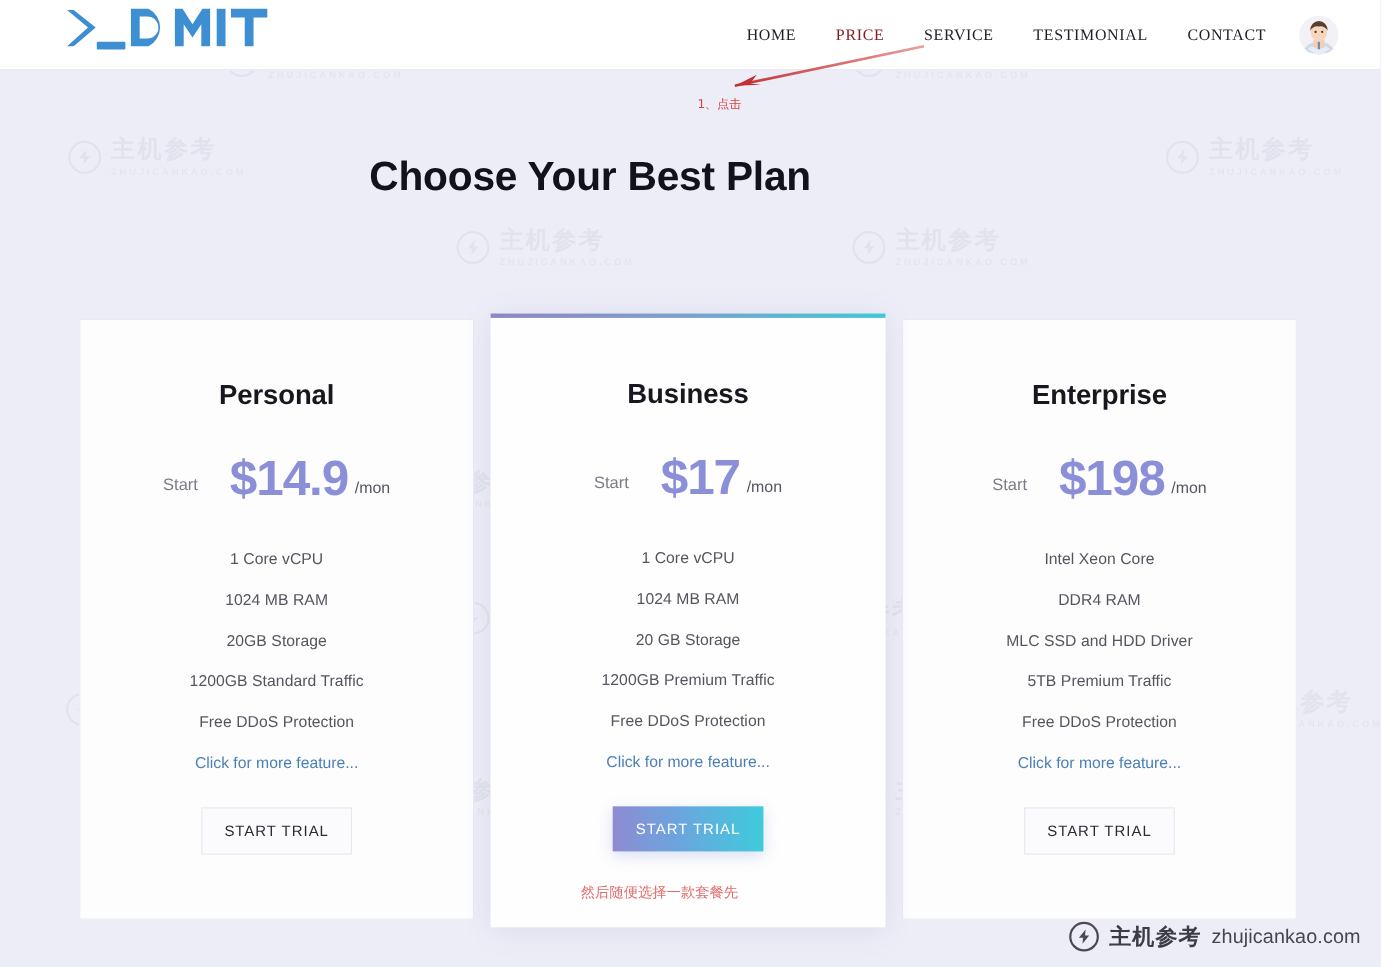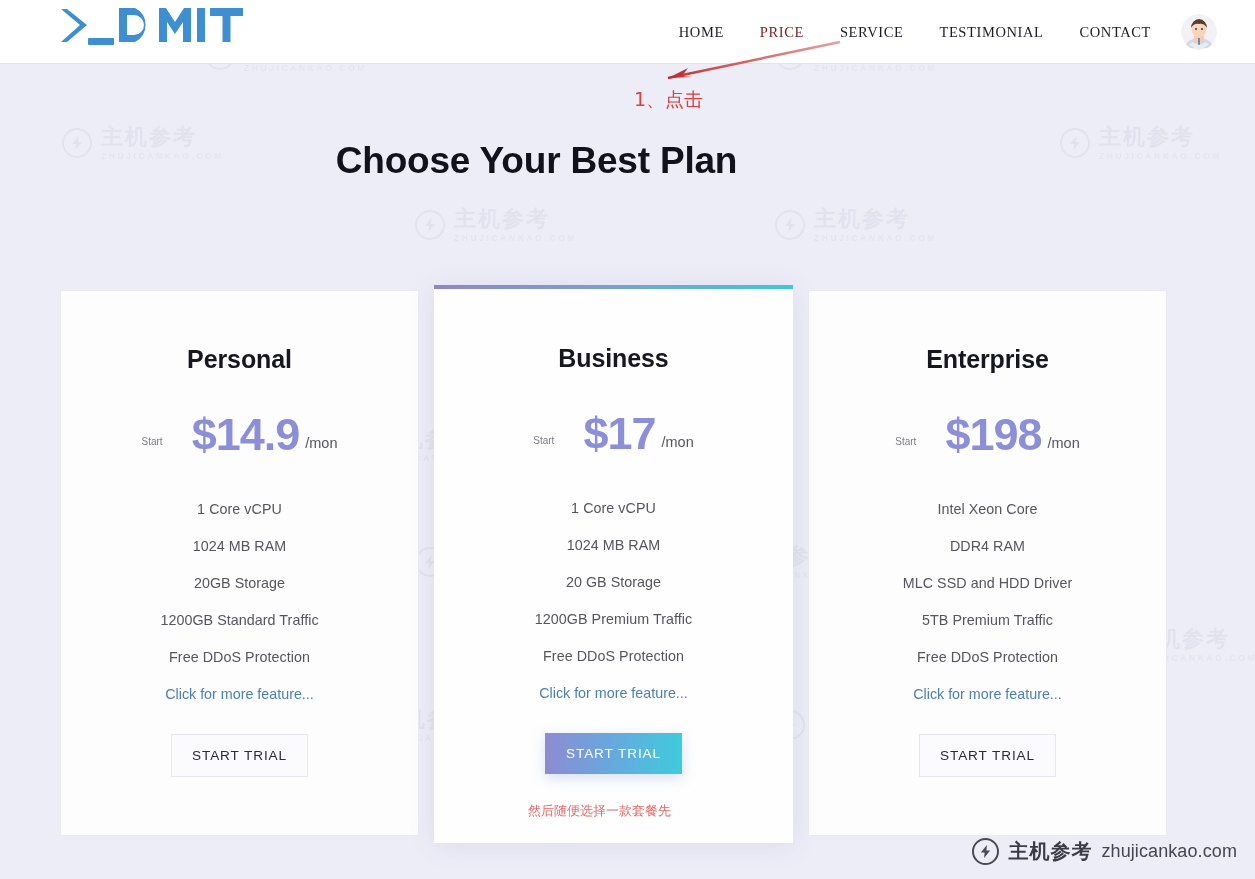--- a/index.html
+++ b/index.html
@@ -120,21 +120,21 @@
     height: 52px;
     z-index: 40;
     pointer-events: none;
   }
   #annotation-step1 {
     position: absolute;
     left: 634px;
     top: 87px;
     z-index: 40;
     font-family: "DejaVu Sans", sans-serif;
-    font-size: 19px;
+    font-size: 11px;
     color: #d94040;
     white-space: nowrap;
   }
   #annotation-step2 {
     position: absolute;
     left: 528px;
     top: 802px;
     z-index: 40;
     font-family: "DejaVu Sans", sans-serif;
     font-size: 13px;
@@ -162,21 +162,21 @@
     font-size: 14.5px;
     font-weight: 700;
     color: #8a8a96;
     letter-spacing: 0.1px;
   }
 
   
   #pricing-grid {
     position: absolute;
     top: 290px;
-    left: 60px;
+    left: 72px;
     width: 1145px;
     height: 570px;
     z-index: 10;
     display: flex;
     align-items: flex-start;
   }
 
   .plan-card {
     width: 359px;
     background: #fdfdfe;
@@ -214,21 +214,21 @@
   }
 
   .plan-price-row {
     margin-top: 38px;
     display: flex;
     align-items: baseline;
     justify-content: center;
     gap: 0;
   }
   .price-start {
-    font-size: 10px;
+    font-size: 15px;
     color: #7b7b88;
     margin-right: 9px;
     position: relative;
     top: -5px;
   }
   .price-amount {
     font-size: 45px;
     font-weight: 700;
     color: #8b8fd8;
     letter-spacing: -1px;

